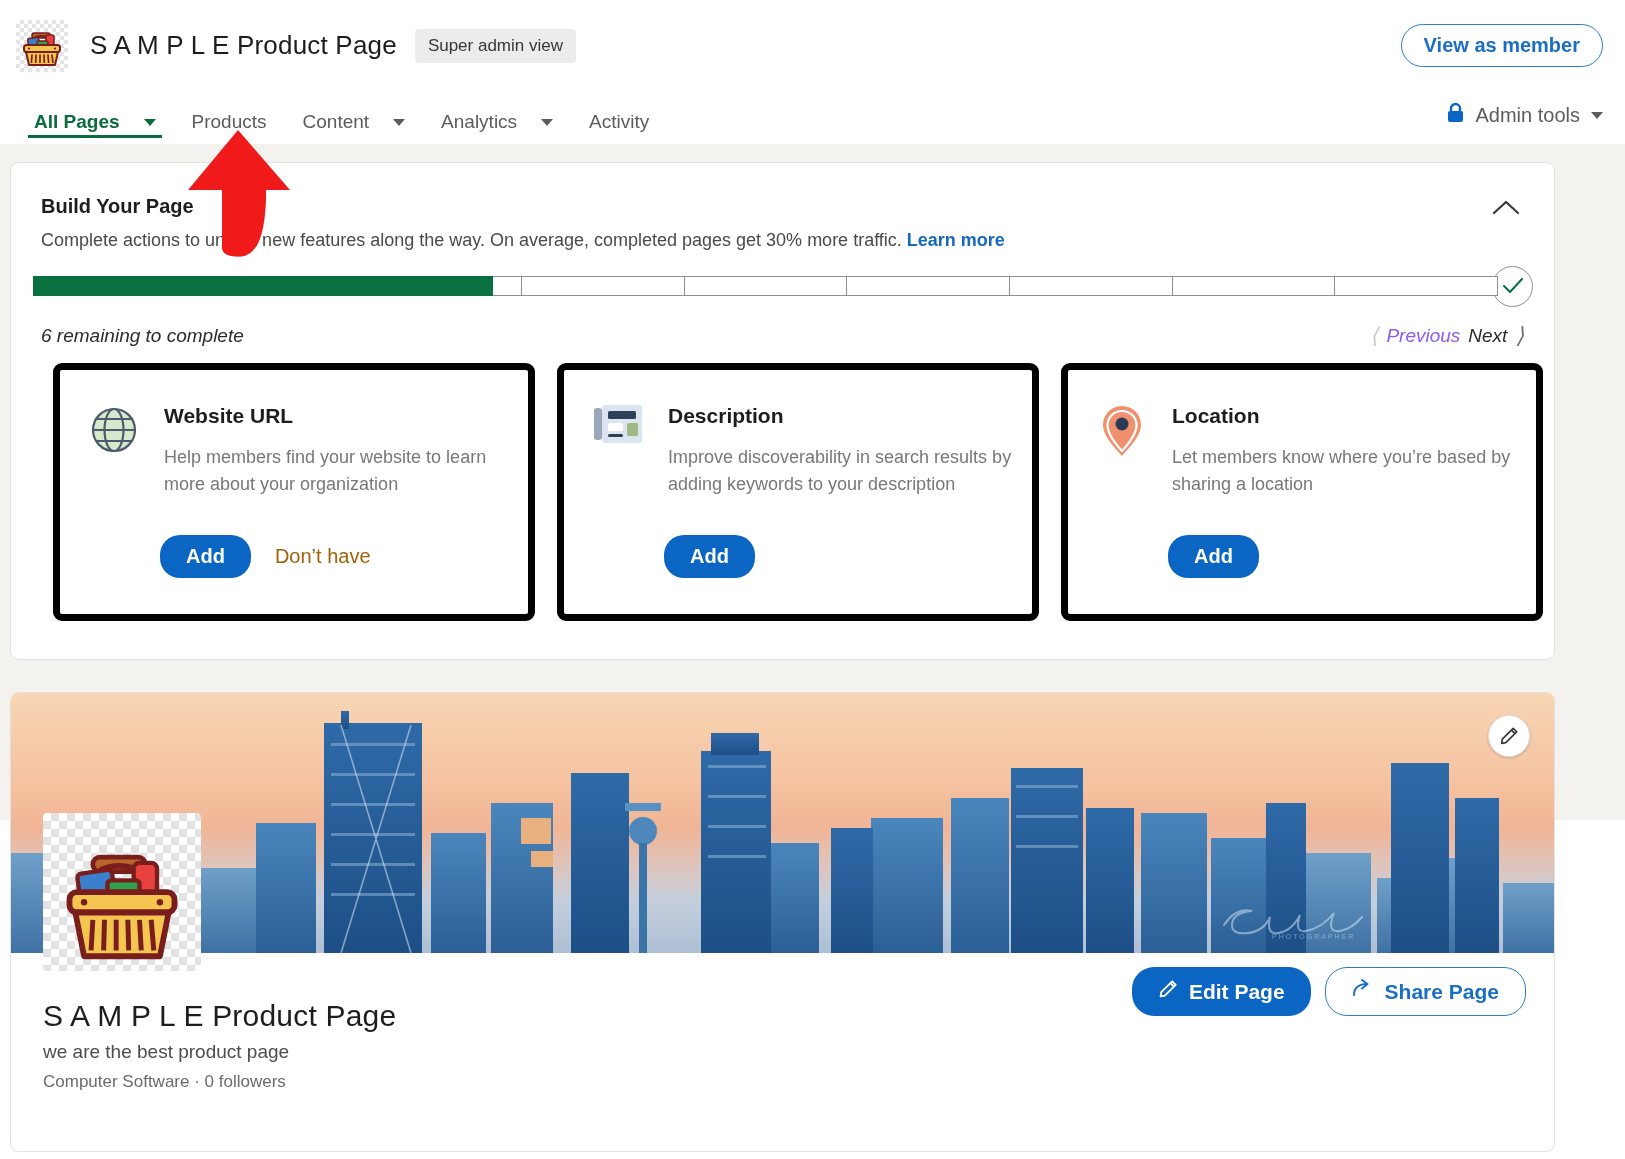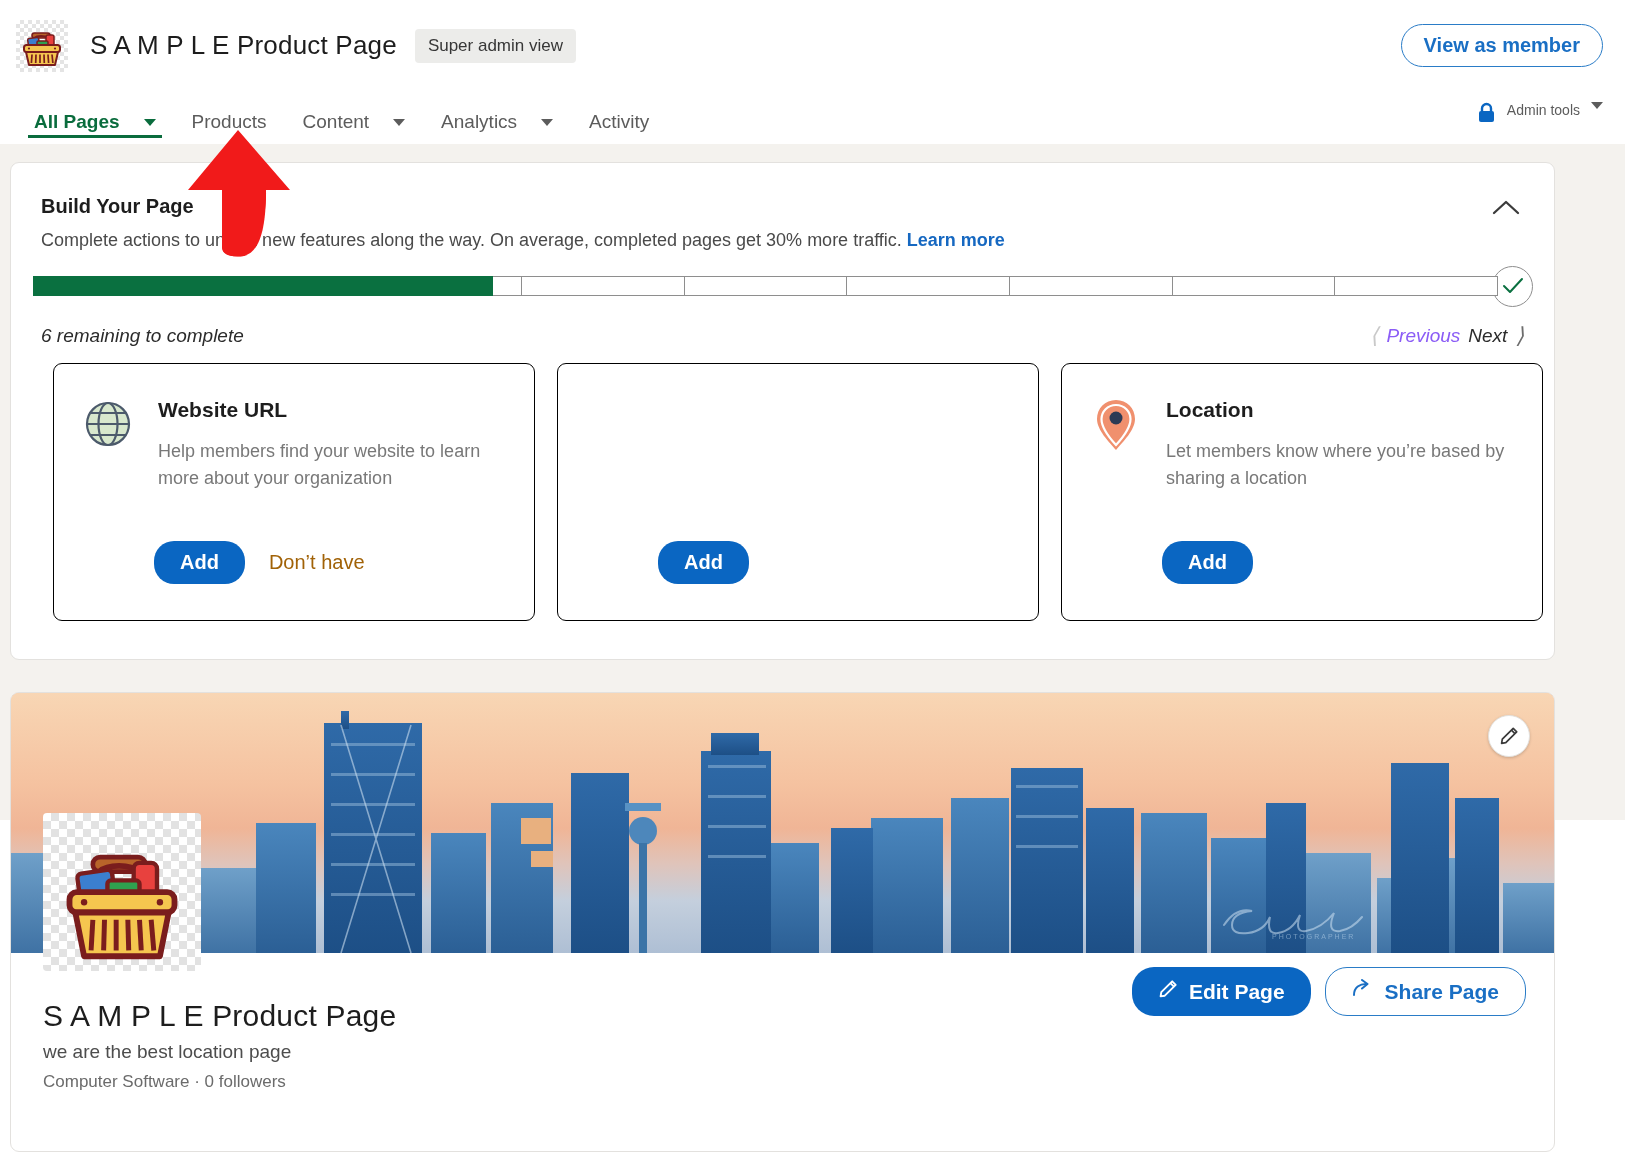--- a/index.html
+++ b/index.html
@@ -56,22 +56,22 @@
     font-size: 19px; color: #5c5c5c; padding: 9px 18px 0 18px;
     height: 53px; cursor: pointer; white-space: nowrap; position: relative;
   }
   .nav-item.active { color: #0a6c3d; font-weight: 700; }
   .nav-item.active .underline {
     position: absolute; left: 12px; right: 12px; bottom: 6px;
     height: 3px; background: #0a6c3d;
   }
   .caret { width: 0; height: 0; border-left: 6px solid transparent;
            border-right: 6px solid transparent; border-top: 7px solid currentColor; }
-  .nav-right { margin-left: auto; display: flex; align-items: flex-start;
-               gap: 11px; padding-top: 11px; color: #5c5c5c; font-size: 14px; cursor: pointer; }
+  .nav-right { margin-left: auto; display: flex; align-items: center;
+               gap: 11px; padding-top: 11px; color: #5c5c5c; font-size: 20px; cursor: pointer; }
 
   
   .build-card {
     position: absolute; left: 10px; top: 162px; width: 1545px; height: 498px;
     background: #ffffff; border: 1px solid #e3e1de; border-radius: 9px;
   }
   .build-head { padding: 32px 30px 0 30px; position: relative; }
   .build-title { font-size: 20px; font-weight: 700; color: #1d1d1d; }
   .build-sub { font-size: 18px; color: #4a4a4a; margin-top: 10px; line-height: 1.35; }
   .build-sub a { color: #1668c1; text-decoration: none; font-weight: 600; }
@@ -104,21 +104,21 @@
   .remaining-text { font-size: 19px; color: #2b2b2b; }
   .pager { margin-left: auto; display: flex; align-items: center; gap: 8px; font-size: 19px; }
   .pager .prev { color: #8b5cf6; cursor: default; }
   .pager .next { color: #2b2b2b; cursor: pointer; }
   .pager .chev { color: #6d6d6d; font-size: 22px; }
   .pager .chev.dim { color: #c9c9c9; }
 
   
   .tasks { position: absolute; left: 42px; top: 200px; display: flex; gap: 22px; }
   .task-card {
-    width: 482px; height: 258px; border: 1px solid #000000; border-radius: 9px;
+    width: 482px; height: 258px; border: 7px solid #000000; border-radius: 9px;
     background: #fff; padding: 28px 16px 0 26px; position: relative;
   }
   .task-top { display: flex; gap: 22px; }
   .task-icon { width: 56px; flex: 0 0 56px; padding-top: 4px; }
   .task-name { font-size: 21px; font-weight: 700; color: #1d1d1d; margin-top: 6px; }
   .task-desc { font-size: 18px; color: #787878; line-height: 1.5; margin-top: 16px; }
   .task-actions { position: absolute; left: 100px; bottom: 36px; display: flex; align-items: center; gap: 24px; }
   .btn-add {
     background: #0a66c2; color: #fff; border: none; border-radius: 20px;
     font-size: 20px; font-weight: 700; padding: 10px 26px; cursor: pointer;
@@ -312,20 +312,36 @@
             <div class="task-desc">Help members find your website to learn more about your organization</div>
           </div>
         </div>
         <div class="task-actions">
           <button class="btn-add">Add</button>
           <button class="btn-ghost">Don’t have</button>
         </div>
       </div>
 
       <div class="task-card">
+        <div class="task-top">
+          <div class="task-icon">
+            <svg width="56" height="46" viewBox="0 0 56 46">
+              <rect x="4" y="6" width="8" height="32" rx="3" fill="#9aa7b8"></rect>
+              <rect x="12" y="3" width="40" height="38" rx="3" fill="#dbe4ef"></rect>
+              <rect x="18" y="9" width="28" height="8" rx="1.5" fill="#2e4057"></rect>
+              <rect x="18" y="21" width="15" height="8" rx="1.5" fill="#ffffff"></rect>
+              <rect x="37" y="21" width="11" height="13" rx="1.5" fill="#9fb884"></rect>
+              <rect x="18" y="32" width="15" height="3" rx="1.5" fill="#2e4057"></rect>
+            </svg>
+          </div>
+          <div>
+            <div class="task-name">Description</div>
+            <div class="task-desc">Improve discoverability in search results by adding keywords to your description</div>
+          </div>
+        </div>
         <div class="task-actions">
           <button class="btn-add">Add</button>
         </div>
       </div>
 
       <div class="task-card">
         <div class="task-top">
           <div class="task-icon">
             <svg width="56" height="58" viewBox="0 0 56 58">
               <path d="M28 4 C17 4 9 12.5 9 23 C9 34 21 46 28 54 C35 46 47 34 47 23 C47 12.5 39 4 28 4 Z" fill="#f0906e"></path>
@@ -454,21 +470,21 @@
           <line x1="22" y1="32.5" x2="22" y2="43"></line>
             <line x1="26" y1="32.5" x2="26.3" y2="43"></line>
           <line x1="30" y1="32.5" x2="30.6" y2="43"></line>
             <line x1="34" y1="32.5" x2="34.9" y2="43"></line>
         </g>
       </svg>
     </div>
 
     <div class="profile-body">
       <div class="profile-name">S A M P L E Product Page</div>
-      <div class="profile-tag">we are the best location page</div>
+      <div class="profile-tag">we are the best product page</div>
       <div class="profile-meta">Computer Software · 0 followers</div>
 
       <div class="profile-buttons">
         <button class="btn-primary">
           <span>
             <svg width="20" height="20" viewBox="0 0 20 20">
               <path d="M14.2 2.3 L17.7 5.8 L6.8 16.7 L2.6 17.4 L3.3 13.2 Z" fill="none" stroke="#ffffff" stroke-width="1.9" stroke-linejoin="round"></path>
               <line x1="12.4" y1="4.1" x2="15.9" y2="7.6" stroke="#ffffff" stroke-width="1.9"></line>
             </svg>
           </span>

